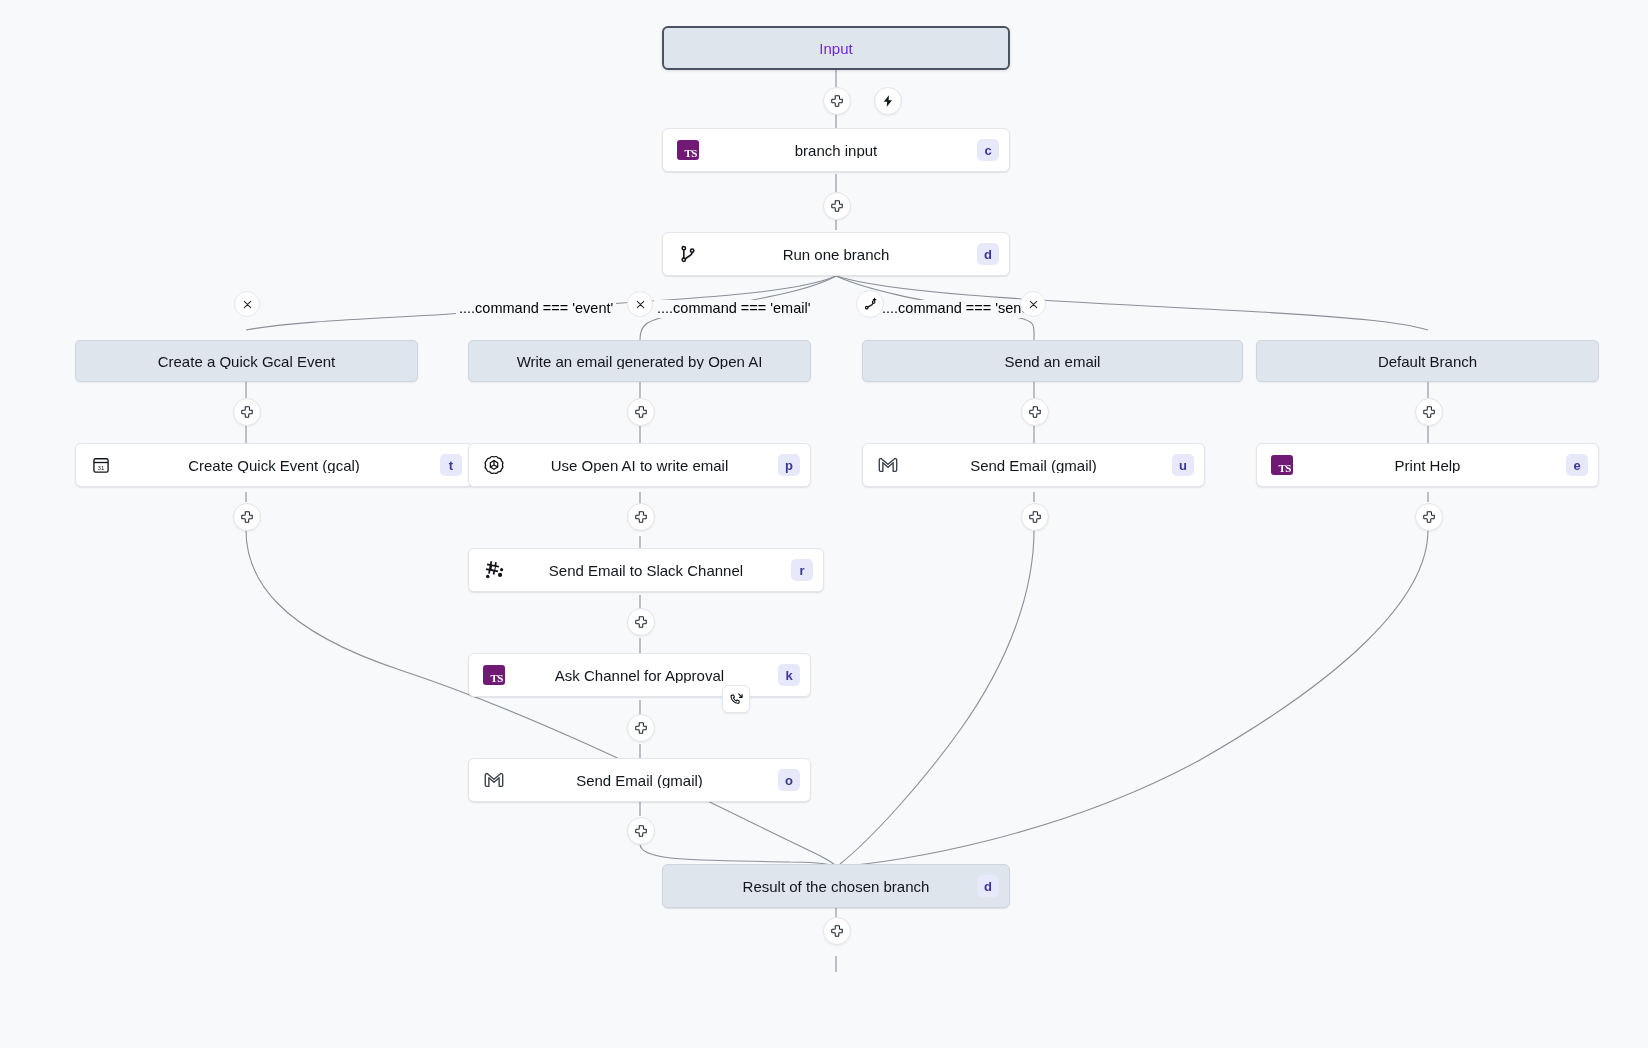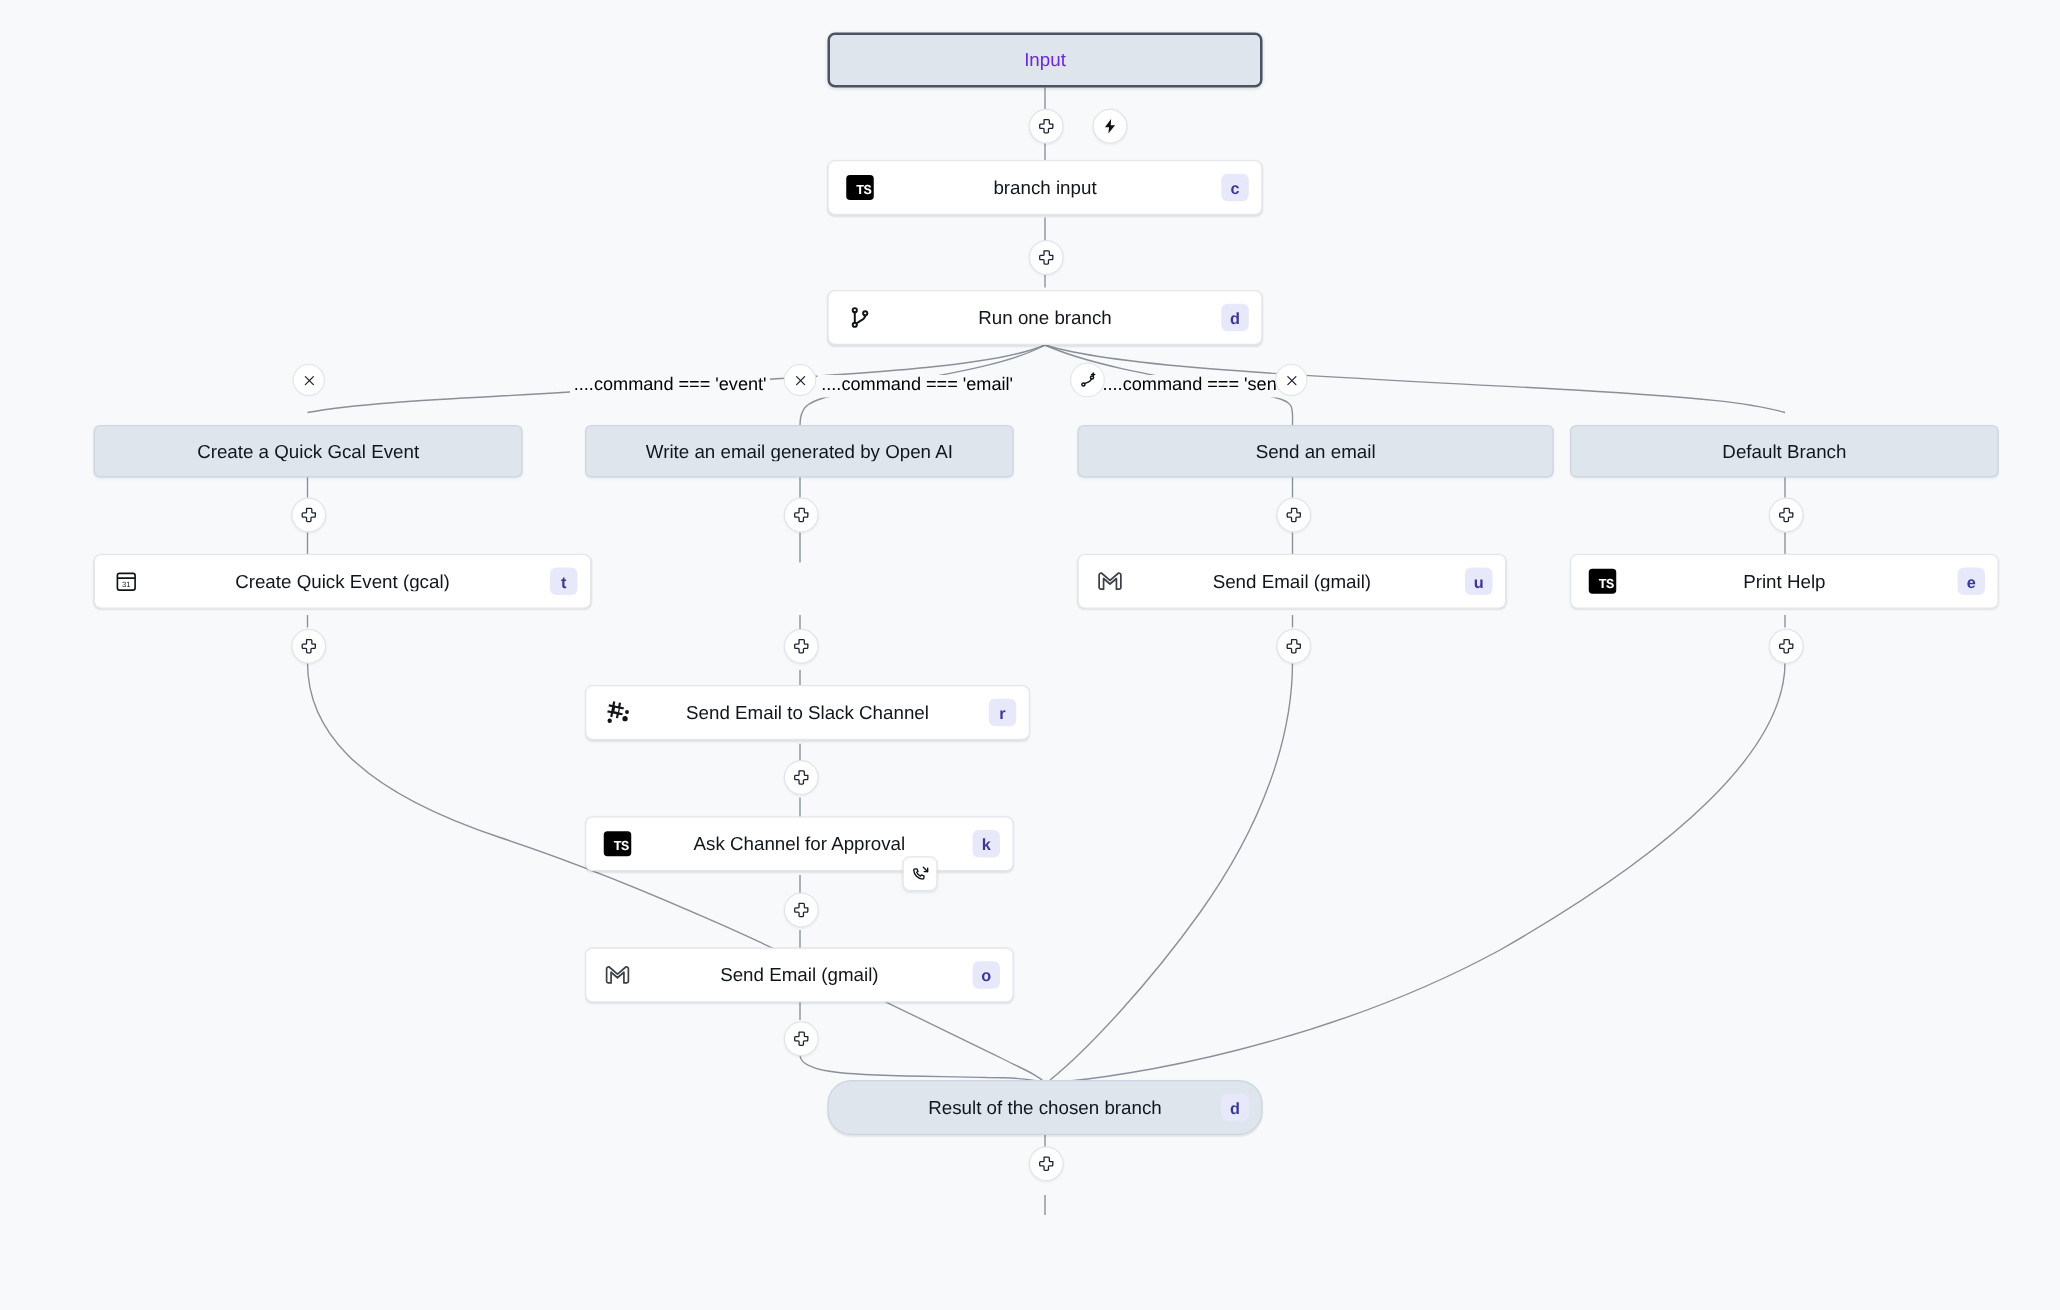--- a/index.html
+++ b/index.html
@@ -190,31 +190,31 @@
     box-shadow: 0 1px 2px rgba(16,24,40,0.08);
     display: flex;
     align-items: center;
     justify-content: center;
     z-index: 9;
   }
 
   
   .ts-icon {
     width: 36px; height: 20px;
-    background: #000000;
+    background: #701a75;
     border-radius: 3px;
     color: #ffffff;
     font-size: 11px;
     font-weight: 700;
     display: flex;
     align-items: flex-end;
     justify-content: flex-end;
     box-sizing: border-box;
     padding: 0 2px 1px 0;
-    font-family: Liberation Mono, monospace;
+    font-family: Liberation Serif, serif;
     letter-spacing: -0.5px;
   }
 </style>
 </head>
 <body>
 
 <div id="canvas">
 
   <svg id="edges" viewBox="0 0 1648 1048" preserveAspectRatio="none">
     <g stroke="#8a8f98" stroke-width="1.1" fill="none">
@@ -375,20 +375,31 @@
       <svg width="20" height="20" viewBox="0 0 24 24" fill="none" stroke="#101418" stroke-width="1.6" stroke-linejoin="round">
         <rect x="3.5" y="4.5" width="17" height="16" rx="2"></rect>
         <path d="M3.5 9 H20.5" stroke-width="1.6"></path>
         <text x="12" y="17.6" font-size="7.4" fill="#101418" stroke="none" text-anchor="middle" font-family="Liberation Sans, sans-serif">31</text>
       </svg>
     </span>
     <span class="node-label">Create Quick Event (gcal)</span>
     <span class="kbd">t</span>
   </div>
 
+  <div class="node" style="left:468px; top:443px; width:343px;">
+    <span class="node-icon">
+      <svg width="22" height="22" viewBox="0 0 24 24" fill="none" stroke="#0d0f12" stroke-width="1.35" stroke-linejoin="round" stroke-linecap="round">
+        <path d="M12 3.2 C 13.6 2.3 15.6 2.9 16.5 4.5 C 18.3 4.3 19.9 5.6 20.1 7.4 C 21.6 8.4 22 10.4 21.1 12 C 22 13.6 21.6 15.6 20.1 16.6 C 19.9 18.4 18.3 19.7 16.5 19.5 C 15.6 21.1 13.6 21.7 12 20.8 C 10.4 21.7 8.4 21.1 7.5 19.5 C 5.7 19.7 4.1 18.4 3.9 16.6 C 2.4 15.6 2 13.6 2.9 12 C 2 10.4 2.4 8.4 3.9 7.4 C 4.1 5.6 5.7 4.3 7.5 4.5 C 8.4 2.9 10.4 2.3 12 3.2 Z"></path>
+        <path d="M12 7.2 L16 9.5 V14.2 L12 16.6 L8 14.2 V9.5 Z"></path>
+        <path d="M12 7.2 V12 L16 14.2 M12 12 L8 14.2"></path>
+      </svg>
+    </span>
+    <span class="node-label">Use Open AI to write email</span>
+    <span class="kbd">p</span>
+  </div>
 
   <div class="node" style="left:862px; top:443px; width:343px;">
     <span class="node-icon">
       <svg width="22" height="22" viewBox="0 0 24 24" fill="none" stroke="#3b4049" stroke-width="1.5" stroke-linejoin="round">
         <path d="M2.5 6.5 A2 2 0 0 1 4.5 4.8 L12 11.2 L19.5 4.8 A2 2 0 0 1 21.5 6.5 V17.5 A1.4 1.4 0 0 1 20.1 18.9 H17.6 V9.6 L12 14.4 L6.4 9.6 V18.9 H3.9 A1.4 1.4 0 0 1 2.5 17.5 Z"></path>
       </svg>
     </span>
     <span class="node-label">Send Email (gmail)</span>
     <span class="kbd">u</span>
   </div>
@@ -470,21 +481,21 @@
     <span class="node-label">Send Email (gmail)</span>
     <span class="kbd">o</span>
   </div>
 
   <div class="plus-btn" style="left:627px; top:817px;">
     <svg width="14" height="14" viewBox="0 0 24 24">
       <path d="M9 3 H15 A1.2 1.2 0 0 1 16.2 4.2 V7.8 A1.2 1.2 0 0 0 17.4 9 H21 A1.2 1.2 0 0 1 21 10.2 V13.8 A1.2 1.2 0 0 1 19.8 15 H16.2 A1.2 1.2 0 0 0 15 16.2 V19.8 A1.2 1.2 0 0 1 13.8 21 H10.2 A1.2 1.2 0 0 1 9 19.8 V16.2 A1.2 1.2 0 0 0 7.8 15 H4.2 A1.2 1.2 0 0 1 3 13.8 V10.2 A1.2 1.2 0 0 1 4.2 9 H7.8 A1.2 1.2 0 0 0 9 7.8 Z" fill="none" stroke="#1d2430" stroke-width="1.8" stroke-linejoin="round"></path>
     </svg>
   </div>
 
-  <div class="node collector" style="left:662px; top:864px; width:348px;border-radius:19px;">
+  <div class="node collector" style="left:662px; top:864px; width:348px;">
     <span class="node-label">Result of the chosen branch</span>
     <span class="kbd">d</span>
   </div>
 
   <div class="plus-btn" style="left:823px; top:917px;">
     <svg width="14" height="14" viewBox="0 0 24 24">
       <path d="M9 3 H15 A1.2 1.2 0 0 1 16.2 4.2 V7.8 A1.2 1.2 0 0 0 17.4 9 H21 A1.2 1.2 0 0 1 21 10.2 V13.8 A1.2 1.2 0 0 1 19.8 15 H16.2 A1.2 1.2 0 0 0 15 16.2 V19.8 A1.2 1.2 0 0 1 13.8 21 H10.2 A1.2 1.2 0 0 1 9 19.8 V16.2 A1.2 1.2 0 0 0 7.8 15 H4.2 A1.2 1.2 0 0 1 3 13.8 V10.2 A1.2 1.2 0 0 1 4.2 9 H7.8 A1.2 1.2 0 0 0 9 7.8 Z" fill="none" stroke="#1d2430" stroke-width="1.8" stroke-linejoin="round"></path>
     </svg>
   </div>
 

